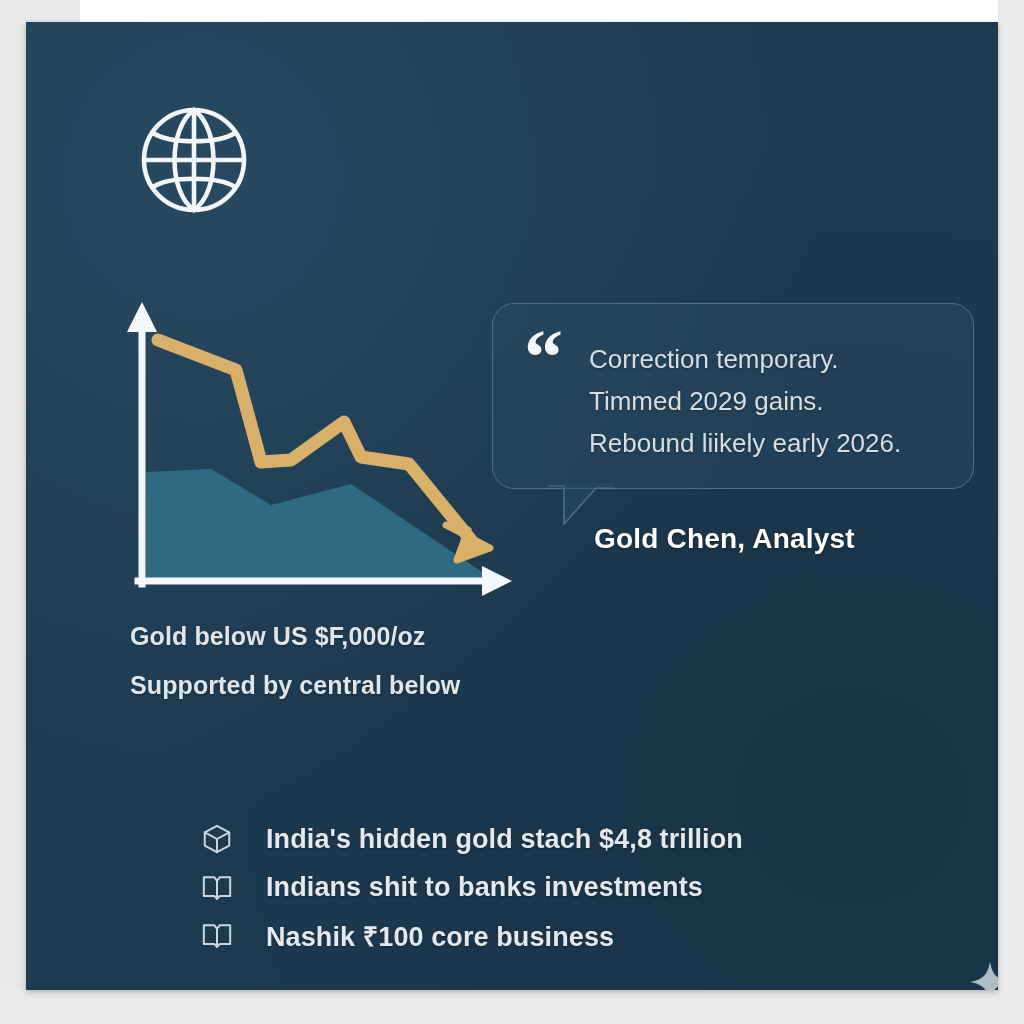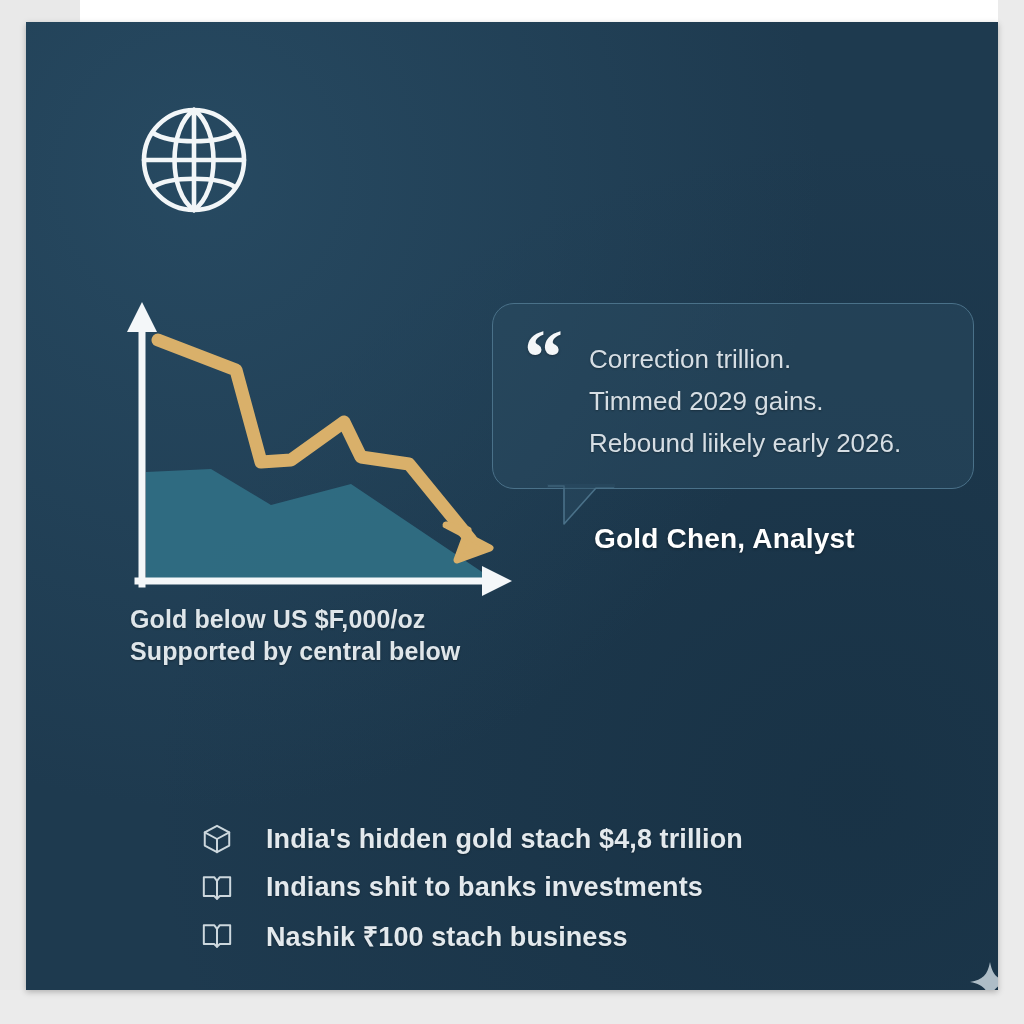--- a/index.html
+++ b/index.html
@@ -54,21 +54,21 @@
   
   #caption {
     position:absolute; left:104px; top:581px;
     width:430px;
     color:#dfe6ea;
     font-size:25px; font-weight:bold;
     line-height:1.28;
     letter-spacing:.1px;
     text-shadow:0 1px 2px rgba(0,0,0,.35);
   }
-  #caption div { white-space:nowrap; }
+  #caption div { white-space:nowrap;margin-top:17px; }
 
   
   #bubble {
     position:absolute; left:466px; top:281px;
     width:482px; height:186px;
     border:1.5px solid #4a7189;
     border-radius:22px;
     background:rgba(44,77,99,.45);
   }
   #bubble-tail { position:absolute; left:520px; top:462px; width:70px; height:46px; }
@@ -166,21 +166,21 @@
       <div>Supported by central below</div>
     </div>
 
     <div id="bubble"></div>
     <svg id="bubble-tail" viewBox="0 0 70 46">
       <path d="M2 2 L18 2 L18 40 L50 4 L68 4" fill="rgba(44,77,99,.45)" stroke="#4a7189" stroke-width="1.6" stroke-linejoin="round"></path>
       <rect x="1" y="0" width="68" height="4" fill="rgba(44,77,99,.45)"></rect>
     </svg>
     <div class="quote-mark">“</div>
     <div id="quote-lines">
-      <div>Correction trillion.</div>
+      <div>Correction temporary.</div>
       <div>Timmed 2029 gains.</div>
       <div>Rebound liikely early 2026.</div>
     </div>
     <div id="attribution">Gold Chen, Analyst</div>
 
     <div id="bullets">
 
       <div class="bullet">
         <span class="bullet-icon">
           <svg viewBox="0 0 34 34" width="32" height="32" fill="none" stroke="#cdd8de" stroke-width="2.1" stroke-linejoin="round" stroke-linecap="round">
@@ -202,21 +202,21 @@
         <span class="bullet-text">Indians shit to banks investments</span>
       </div>
 
       <div class="bullet">
         <span class="bullet-icon">
           <svg viewBox="0 0 34 30" width="32" height="29" fill="none" stroke="#cdd8de" stroke-width="2.1" stroke-linejoin="round" stroke-linecap="round">
             <path d="M3 4 L14 4 L17 8 L17 27 L14 24 L3 24 Z"></path>
             <path d="M31 4 L20 4 L17 8 L17 27 L20 24 L31 24 Z"></path>
           </svg>
         </span>
-        <span class="bullet-text">Nashik ₹100 stach business</span>
+        <span class="bullet-text">Nashik ₹100 core business</span>
       </div>
 
     </div>
 
     <svg id="sparkle" viewBox="0 0 44 44">
       <path d="M22 2 C24.5 15 29 19.5 42 22 C29 24.5 24.5 29 22 42 C19.5 29 15 24.5 2 22 C15 19.5 19.5 15 22 2 Z" fill="#aebdc7"></path>
     </svg>
 
   </div>
 </div>

